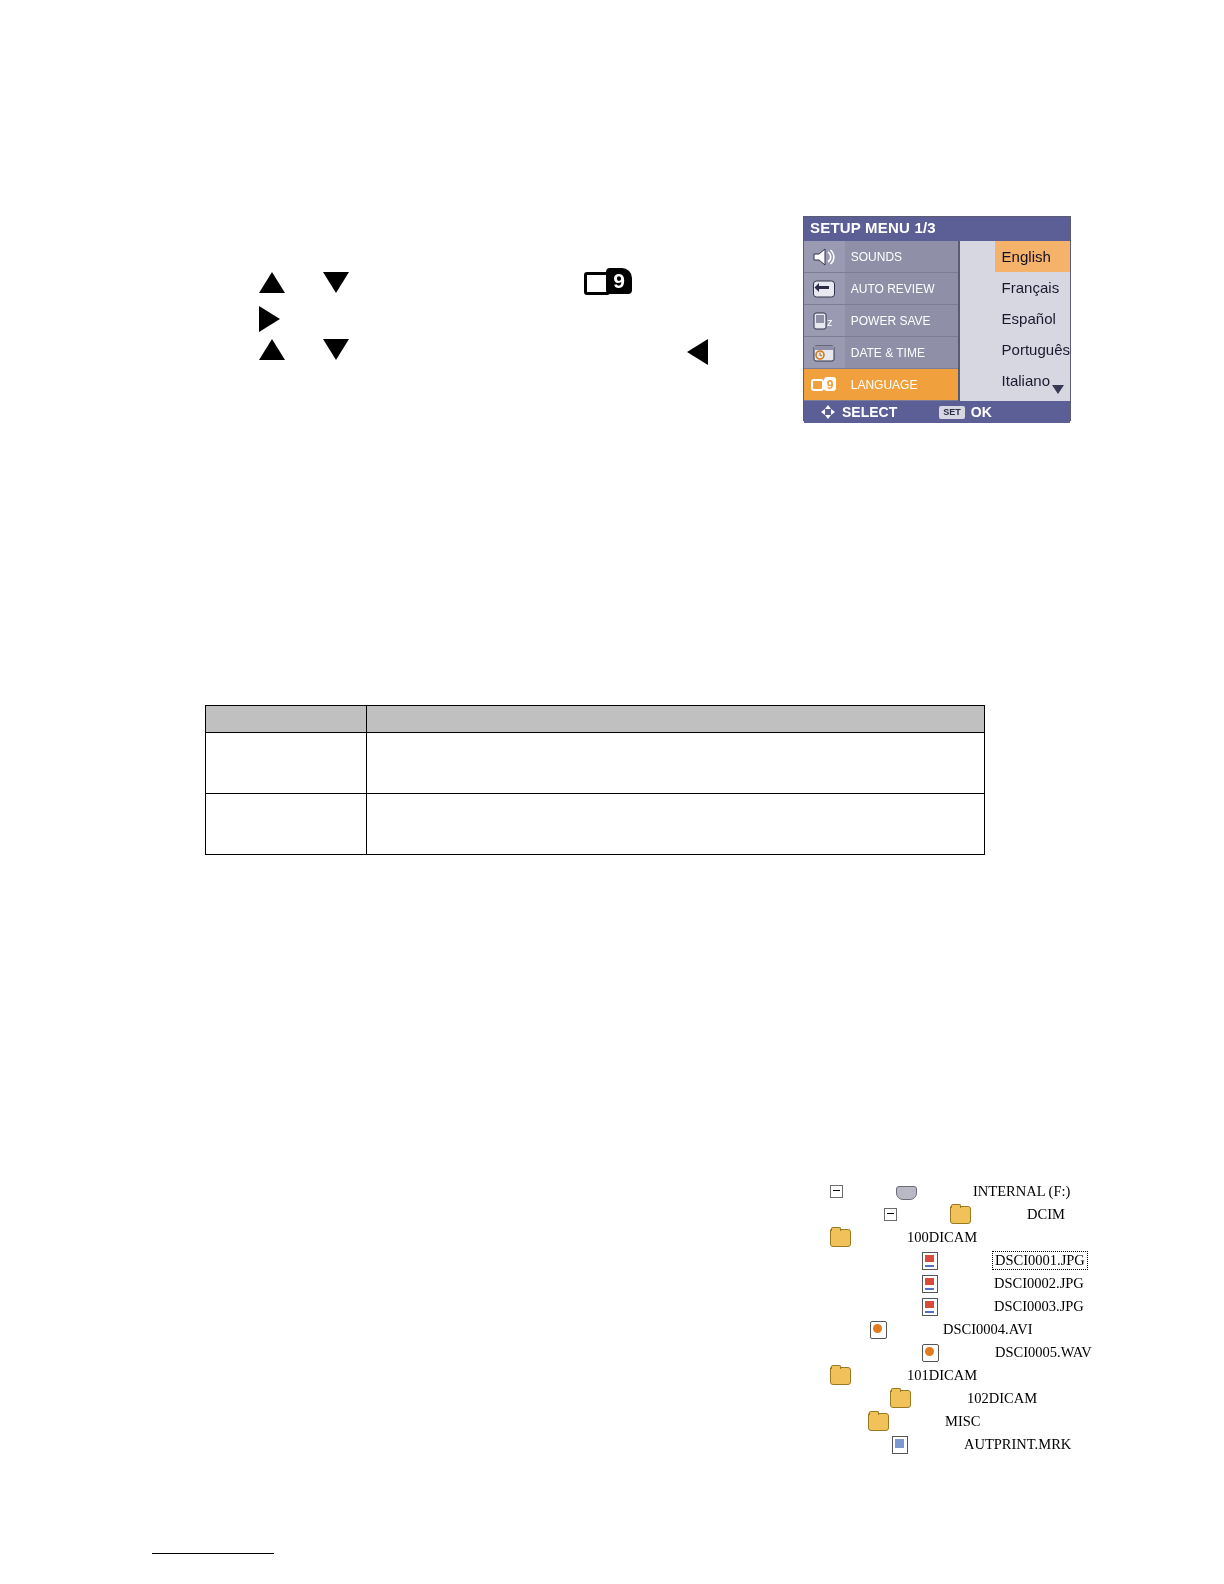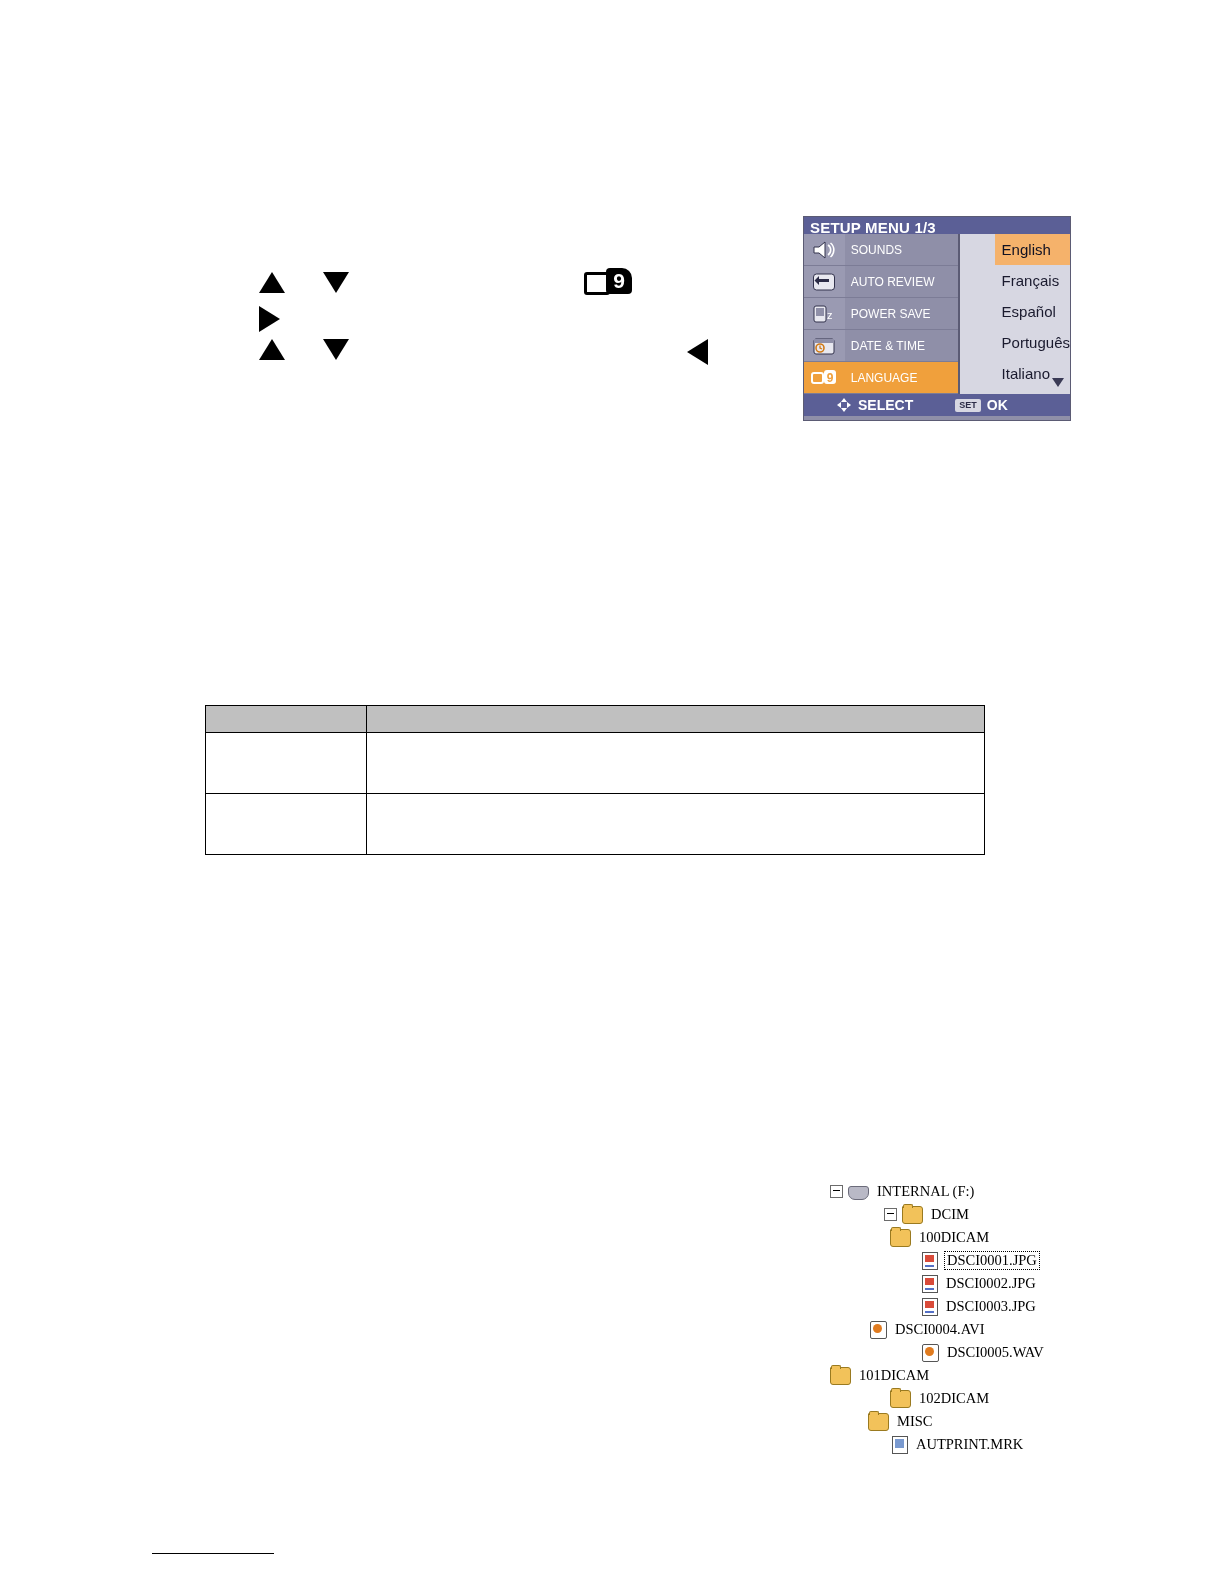--- a/index.html
+++ b/index.html
@@ -80,21 +80,21 @@
     left: 803px;
     top: 216px;
     width: 268px;
     height: 205px;
     background: #8f8fa8;
     border: 1px solid #5b5b74;
     box-sizing: border-box;
     font-family: "Liberation Sans", sans-serif;
   }
   #setup-menu .title-bar {
-    height: 17px;
+    height: 24px;
     background: #5b5f96;
     color: #ffffff;
     font-size: 15px;
     font-weight: bold;
     line-height: 22px;
     padding-left: 6px;
     letter-spacing: .2px;
   }
   #setup-menu .body {
     position: relative;
@@ -170,21 +170,21 @@
   #setup-menu .footer {
     height: 22px;
     background: #5b5f96;
     color: #ffffff;
     font-size: 14px;
     font-weight: bold;
     line-height: 22px;
     display: flex;
     align-items: center;
     gap: 6px;
-    padding-left: 32px;
+    padding-left: 16px;
   }
   #setup-menu .footer .set-key {
     background: #d7d7e2;
     color: #2b2b46;
     font-size: 9px;
     font-weight: bold;
     border-radius: 2px;
     padding: 1px 4px;
     line-height: 11px;
     margin-left: 36px;
@@ -214,20 +214,21 @@
     width: 380px;
     font-family: "Liberation Serif", serif;
     font-size: 14.5px;
     color: #000000;
   }
   #file-tree .node {
     display: flex;
     align-items: center;
     height: 23px;
     white-space: nowrap;
+    gap: 48px;
   }
   #file-tree .expander {
     width: 11px;
     height: 11px;
     border: 1px solid #6b6b6b;
     background: #ffffff;
     position: relative;
     margin-right: 5px;
     flex: 0 0 auto;
   }
@@ -445,21 +446,21 @@
     <span class="ico ico-drive"></span>
     <span class="label">INTERNAL (F:)</span>
   </div>
 
   <div class="node" style="margin-left:22px;padding-left:32px;">
     <span class="expander"></span>
     <span class="ico ico-folder"></span>
     <span class="label">DCIM</span>
   </div>
 
-  <div class="node" style="margin-left:60px;">
+  <div class="node" style="">
     <span class="ico ico-folder"></span>
     <span class="label">100DICAM</span>
   </div>
 
   <div class="node" style="margin-left:92px;">
     <span class="ico ico-jpg"></span>
     <span class="label selected">DSCI0001.JPG</span>
   </div>
   <div class="node" style="margin-left:92px;">
     <span class="ico ico-jpg"></span>

